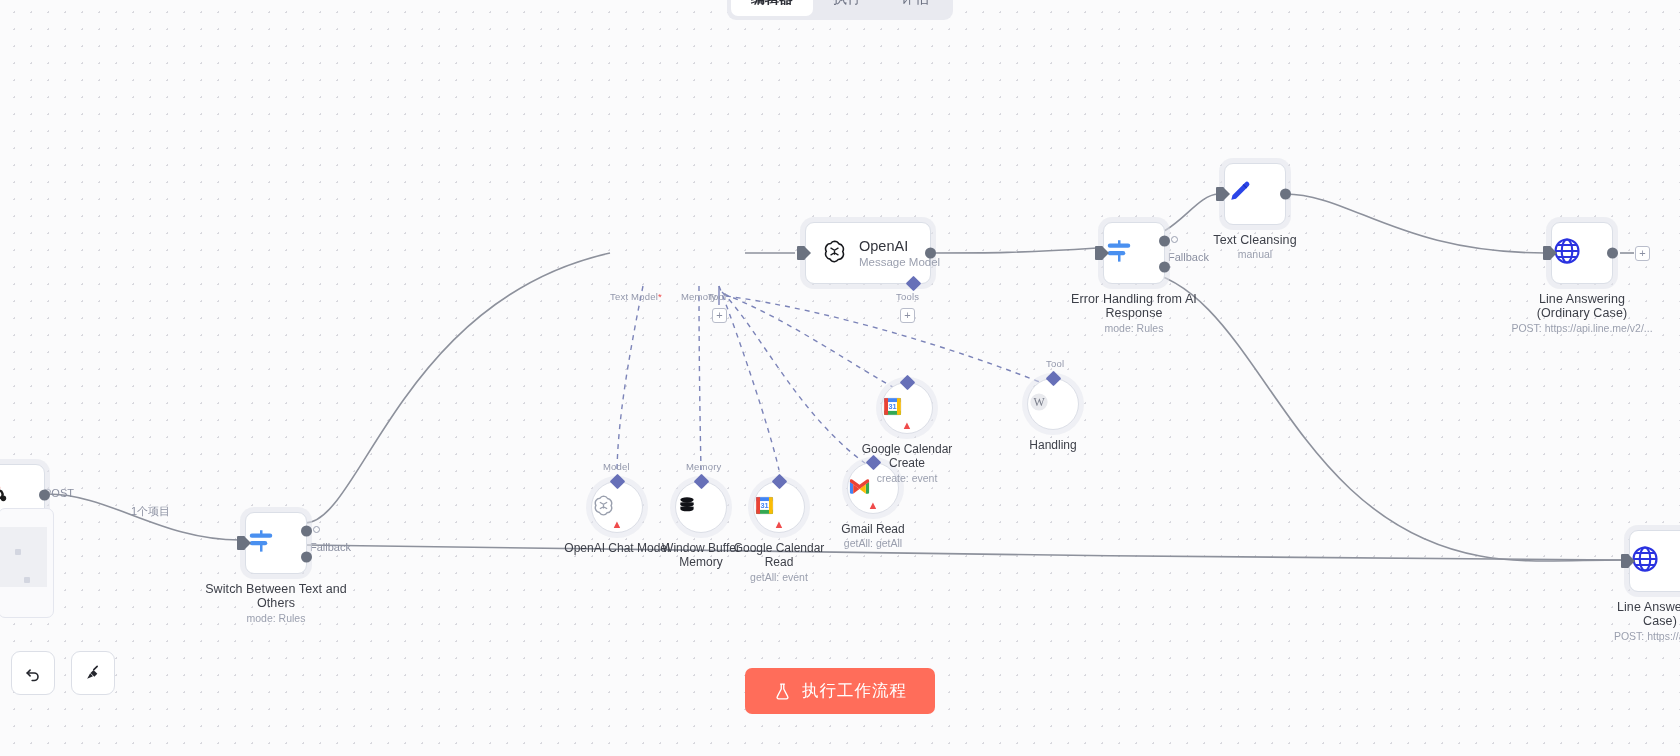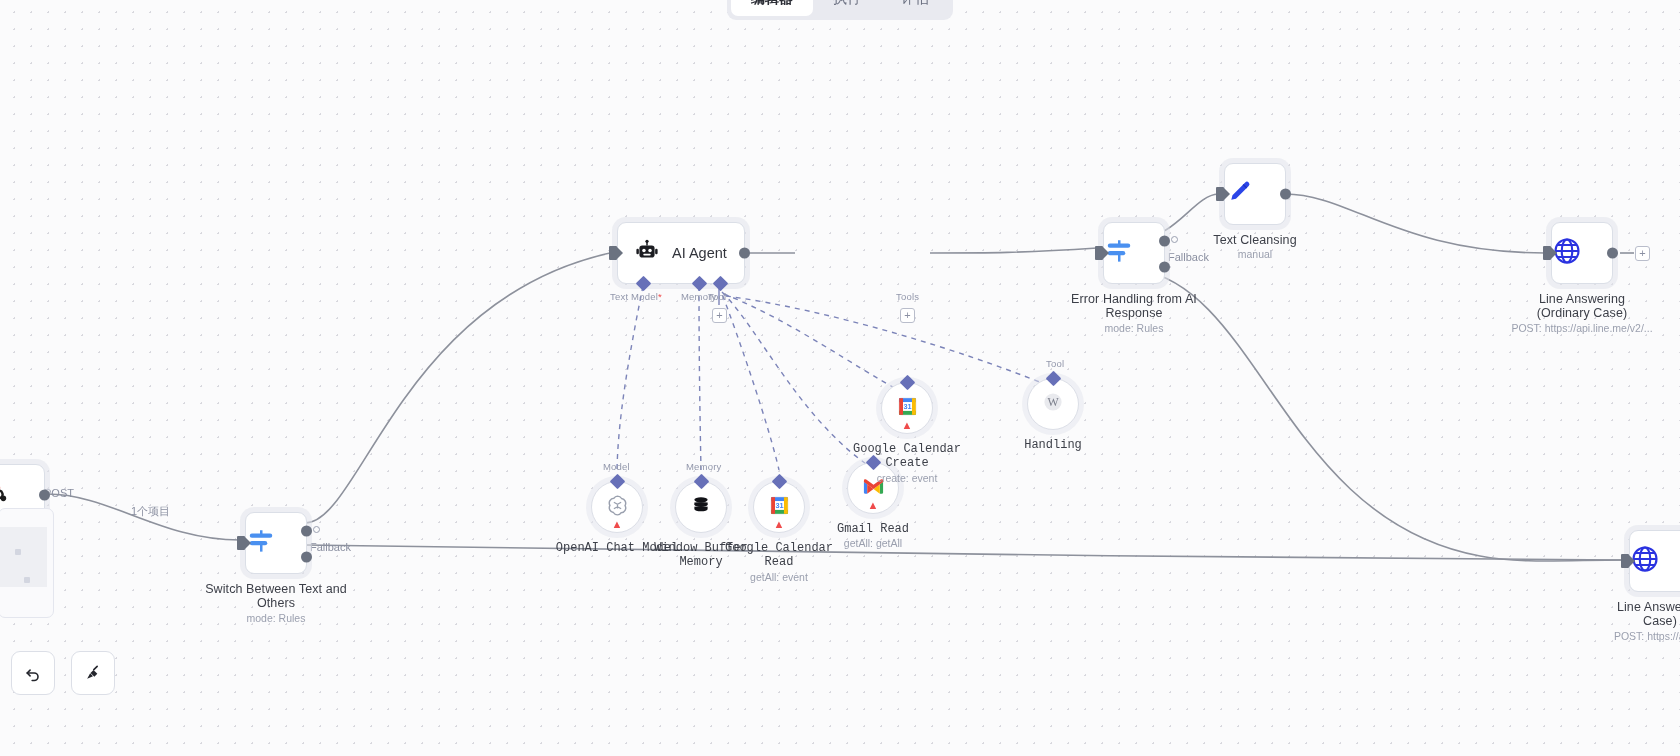--- a/index.html
+++ b/index.html
@@ -63,32 +63,32 @@
   .inline-text { display: flex; flex-direction: column; justify-content: center; }
 
   
   .rnode {
     position: absolute;
     width: 52px; height: 52px;
     border-radius: 50%;
     background: #fff;
     border: 1.5px solid #dcdfe7;
     box-shadow: 0 0 0 5px rgba(228,230,237,0.5);
-    display: flex; align-items: center; justify-content: center;
+    display: flex; align-items: center; justify-content: flex-start;
     z-index: 5;
   }
   .rnode .warn {
     position: absolute; bottom: 2px; left: 50%;
     transform: translateX(-50%);
     font-size: 11px; color: #ef4b4b; line-height: 1;
   }
   .rnode-title {
     position: absolute; top: calc(100% + 9px); left: 50%;
     transform: translateX(-50%); width: 150px; text-align: center;
-    font-size: 12px; color: #3c3f48; line-height: 14px; white-space: pre-line; font-family: Liberation Mono, monospace;
+    font-size: 12px; color: #3c3f48; line-height: 14px; white-space: pre-line;
   }
 
   
   .port-in {
     position: absolute; width: 8px; height: 14px;
     background: #6b7280; border-radius: 1px;
     left: -9px; top: 50%; transform: translateY(-50%);
   }
   .port-in::after {
     content: ""; position: absolute; right: -6px; top: 1px;
@@ -283,48 +283,40 @@
     </span>
     <div class="port-out" style="top:18px;"></div>
     <div class="port-out" style="top:44px;"></div>
     <div class="node-title">Switch Between Text and
 Others</div>
     <div class="node-sub" style="top:calc(100% + 39px);">mode: Rules</div>
   </div>
   <div class="hollow-dot" style="left:313px; top:526px;"></div>
   <div class="edge-lbl" style="left:310px; top:541px;">Fallback</div>
 
-  <div class="node wide" style="left:617px; top:222px; width:128px;">
-    <div class="port-in"></div>
-    <span class="ic">
-      <svg width="26" height="26" viewBox="0 0 24 24">
-        <rect x="5" y="7" width="14" height="11" rx="2.6" fill="#1b1c21"></rect>
-        <rect x="2.2" y="10" width="2.3" height="5" rx="1.1" fill="#1b1c21"></rect>
-        <rect x="19.5" y="10" width="2.3" height="5" rx="1.1" fill="#1b1c21"></rect>
-        <rect x="11.3" y="3" width="1.4" height="4" fill="#1b1c21"></rect>
-        <circle cx="12" cy="3" r="1.5" fill="#1b1c21"></circle>
-        <circle cx="9.2" cy="11.6" r="1.6" fill="#fff"></circle>
-        <circle cx="14.8" cy="11.6" r="1.6" fill="#fff"></circle>
-        <rect x="8.6" y="14.6" width="6.8" height="1.5" rx="0.7" fill="#fff"></rect>
-      </svg>
-    </span>
-    <div class="inline-text">
-      <span class="inline-label">AI Agent</span>
-    </div>
-    <div class="port-out"></div>
-
-    <div class="port-diamond" style="left:20px; bottom:-6px;"></div>
-    <div class="port-diamond" style="left:76px; bottom:-6px;"></div>
-    <div class="port-diamond" style="left:97px; bottom:-6px;"></div>
-  </div>
   <div class="port-lbl req" style="left:610px; top:291px;">Text Model</div>
   <div class="port-lbl" style="left:681px; top:291px;">Memory</div>
   <div class="port-lbl" style="left:708px; top:291px;">Tool</div>
   <div class="plus-btn" style="left:712px; top:308px;">+</div>
 
+  <div class="node wide" style="left:805px; top:222px; width:126px;">
+    <div class="port-in"></div>
+    <span class="ic">
+      <svg width="25" height="25" viewBox="0 0 24 24">
+        <path d="M12 2.2a5 5 0 0 1 4.3 2.5 5 5 0 0 1 3.6 7.4 5 5 0 0 1-4.2 7.5A5 5 0 0 1 12 21.8a5 5 0 0 1-4.3-2.5 5 5 0 0 1-3.6-7.4A5 5 0 0 1 8.3 4.4 5 5 0 0 1 12 2.2z" fill="none" stroke="#17181c" stroke-width="1.5"></path>
+        <path d="M8.2 8.6 12 10.8l3.8-2.2M12 10.8v4.4M8.2 15.4 12 13.2l3.8 2.2" fill="none" stroke="#17181c" stroke-width="1.3"></path>
+      </svg>
+    </span>
+    <div class="inline-text">
+      <span class="inline-label">OpenAI</span>
+      <span class="inline-sub">Message Model</span>
+    </div>
+    <div class="port-out"></div>
+    <div class="port-diamond" style="left:102px; bottom:-6px;"></div>
+  </div>
   <div class="port-lbl" style="left:896px; top:291px;">Tools</div>
   <div class="plus-btn" style="left:900px; top:308px;">+</div>
 
   <div class="node sq" style="left:1103px; top:222px;">
     <div class="port-in"></div>
     <span class="ic">
       <svg width="30" height="30" viewBox="0 0 24 24">
         <rect x="3" y="6" width="18" height="3.4" rx="1.7" fill="#4a90f0"></rect>
         <rect x="3" y="12" width="14" height="3.4" rx="1.7" fill="#4a90f0"></rect>
         <rect x="11.2" y="15" width="2" height="5.5" fill="#4a90f0"></rect>
@@ -476,14 +468,20 @@
       <svg width="22" height="22" viewBox="0 0 24 24">
         <circle cx="12" cy="12" r="9.4" fill="#e9eaee"></circle>
         <text x="12" y="16.4" font-size="13" font-family="'Liberation Serif',serif" fill="#7b7f8c" text-anchor="middle">W</text>
       </svg>
     </span>
     <div class="port-diamond" style="left:20px; top:-6px;"></div>
     <div class="rnode-title">Handling</div>
   </div>
   <div class="port-lbl" style="left:1046px; top:358px;">Tool</div>
 
+  <div id="exec-btn">
+    <svg width="19" height="19" viewBox="0 0 24 24">
+      <path d="M9.5 2.6h5M10.4 2.6v6.2L5.4 18.4a2 2 0 0 0 1.8 3h9.6a2 2 0 0 0 1.8-3l-5-9.6V2.6" fill="none" stroke="#ffffff" stroke-width="1.7" stroke-linecap="round" stroke-linejoin="round"></path>
+    </svg>
+    <span>执行工作流程</span>
+  </div>
 
 </div>
 
 </body></html>

